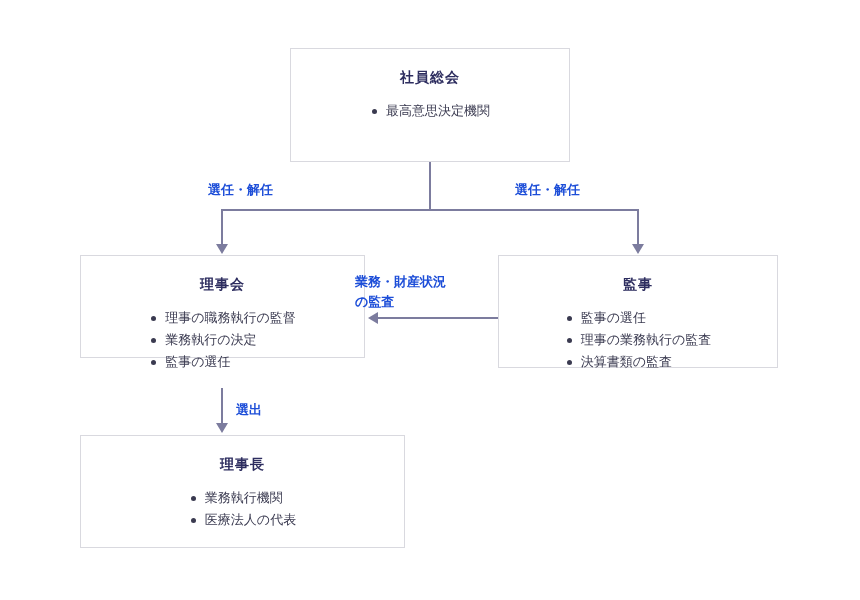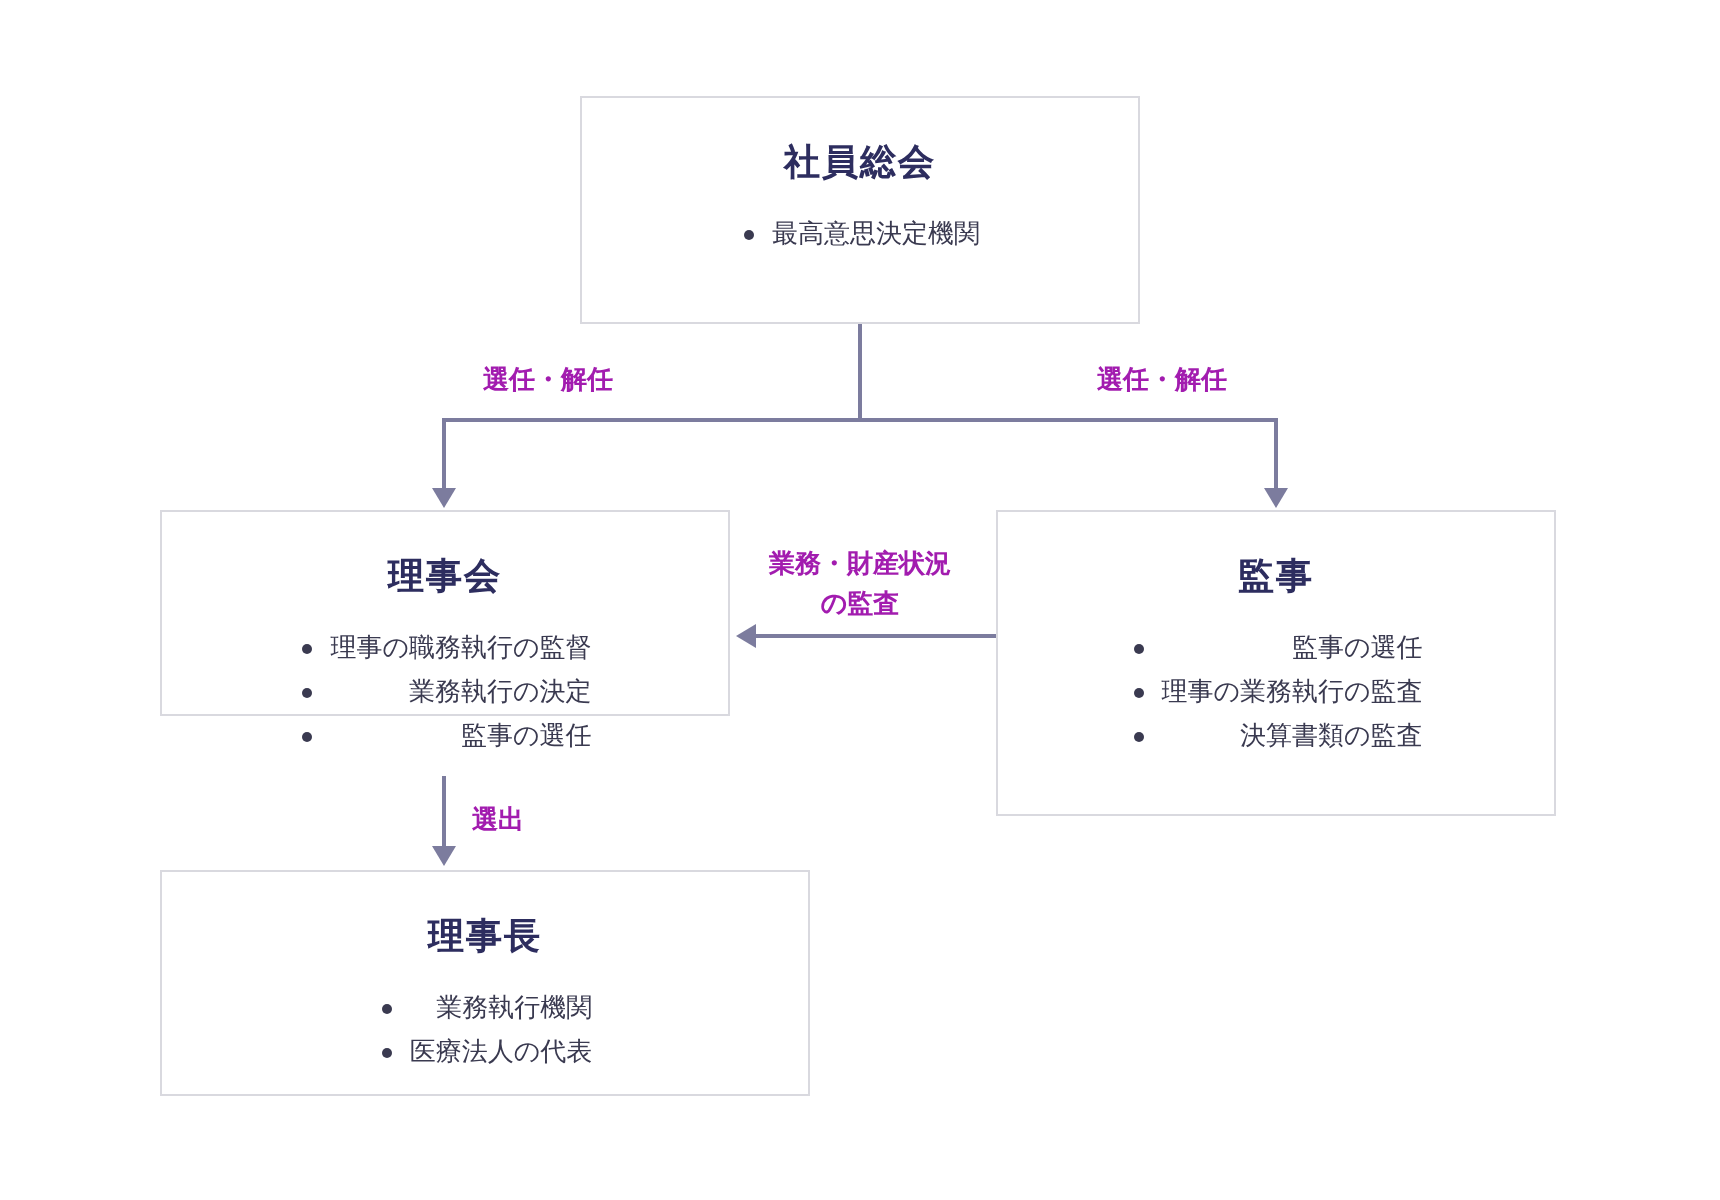--- a/index.html
+++ b/index.html
@@ -21,30 +21,29 @@
   }
   .node {
     position: absolute;
     background: #ffffff;
     border: 1px solid #d9d9df;
   }
   .node-title {
     display: block;
     text-align: center;
     font-weight: bold;
-    font-size: 18px;
+    font-size: 14px;
     color: #2d2d5f;
     margin-top: 20px;
     letter-spacing: 1px;
   }
   .node-items {
     list-style: none;
     margin: 13px auto 0;
     width: fit-content;
-    text-align: right;
   }
   .node-items li {
     position: relative;
     font-size: 13px;
     color: #3a3a50;
     line-height: 22px;
     padding-left: 16px;
     white-space: nowrap;
   }
   .node-items li::before {
@@ -52,22 +51,22 @@
     position: absolute;
     left: 2px; top: 9px;
     width: 5px; height: 5px;
     border-radius: 50%;
     background: #3a3a50;
   }
   .edge-label {
     position: absolute;
     font-size: 13px;
     font-weight: bold;
-    color: #a21caf;
-    text-align: center;
+    color: #1d4ed8;
+    text-align: left;
     line-height: 20px;
     white-space: nowrap;
   }
   .edge-label.centered { white-space: normal; }
 </style>
 </head>
 <body>
 
 <div class="canvas">
 
@@ -97,21 +96,21 @@
 
   <div class="node" style="left:80px; top:255px; width:285px; height:103px;">
     <span class="node-title">理事会</span>
     <ul class="node-items">
       <li>理事の職務執行の監督</li>
       <li>業務執行の決定</li>
       <li>監事の選任</li>
     </ul>
   </div>
 
-  <div class="node" style="left:498px; top:255px; width:280px; height:153px;">
+  <div class="node" style="left:498px; top:255px; width:280px; height:113px;">
     <span class="node-title">監事</span>
     <ul class="node-items">
       <li>監事の選任</li>
       <li>理事の業務執行の監査</li>
       <li>決算書類の監査</li>
     </ul>
   </div>
 
   <div class="node" style="left:80px; top:435px; width:325px; height:113px;">
     <span class="node-title">理事長</span>

